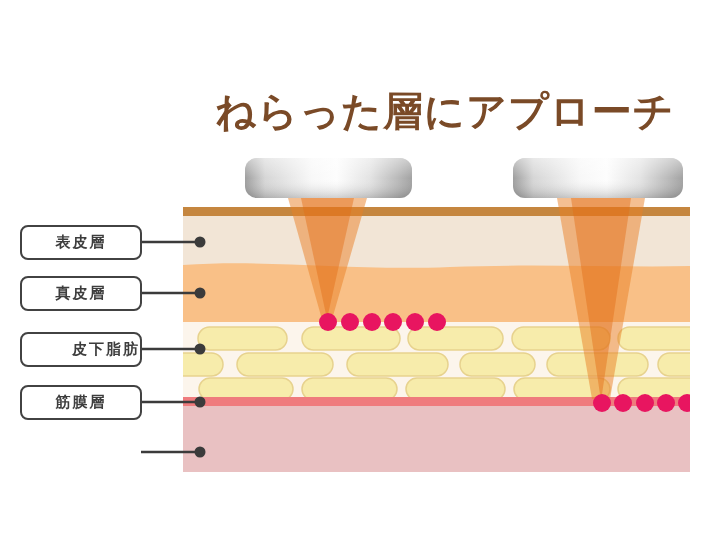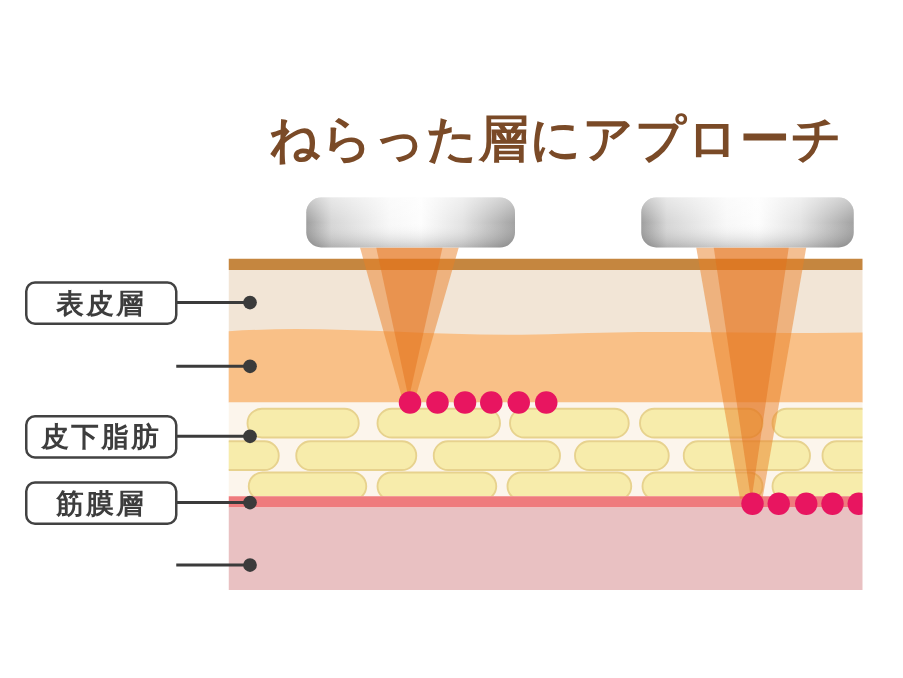--- a/index.html
+++ b/index.html
@@ -36,29 +36,29 @@
     left: 20px;
     width: 122px;
     height: 35px;
     box-sizing: border-box;
     background: #ffffff;
     border: 2px solid #424242;
     border-radius: 8px;
     display: flex;
     align-items: center;
     justify-content: center;
-    font-size: 22px;
+    font-size: 15px;
     font-weight: bold;
     color: #3d3d3d;
     letter-spacing: 2px;
     z-index: 2;
   }
   .lb-1 { top: 225px; }
   .lb-2 { top: 276px; }
-  .lb-3 { top: 332px; }
+  .lb-3 { top: 332px; justify-content: flex-end; }
   .lb-4 { top: 385px; font-family: Liberation Mono, monospace; }
   .lb-5 { top: 435px; }
 </style>
 </head>
 <body>
 
 <div class="canvas">
 
   <div class="title">ねらった層にアプローチ</div>
 
@@ -147,20 +147,23 @@
       <line x1="141" y1="402" x2="200" y2="402" stroke-width="2.5" stroke="#3b3b3b"></line>
       <circle cx="200" cy="402" r="5.5" fill="#3b3b3b"></circle>
       <line x1="141" y1="452" x2="200" y2="452" stroke-width="2.5" stroke="#3b3b3b"></line>
       <circle cx="200" cy="452" r="5.5" fill="#3b3b3b"></circle>
     </g>
   </svg>
 
   <div class="label-box lb-1">
     <span>表皮層</span>
   </div>
+  <div class="label-box lb-2">
+    <span>真皮層</span>
+  </div>
   <div class="label-box lb-3">
     <span>皮下脂肪</span>
   </div>
   <div class="label-box lb-4">
     <span>筋膜層</span>
   </div>
 
 </div>
 
 </body></html>

